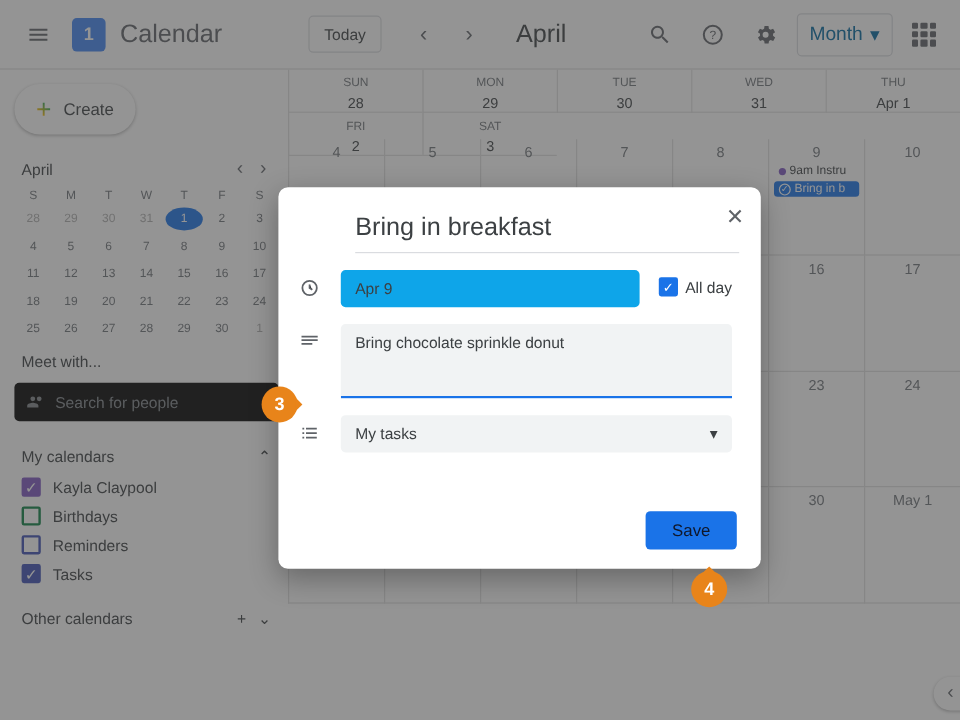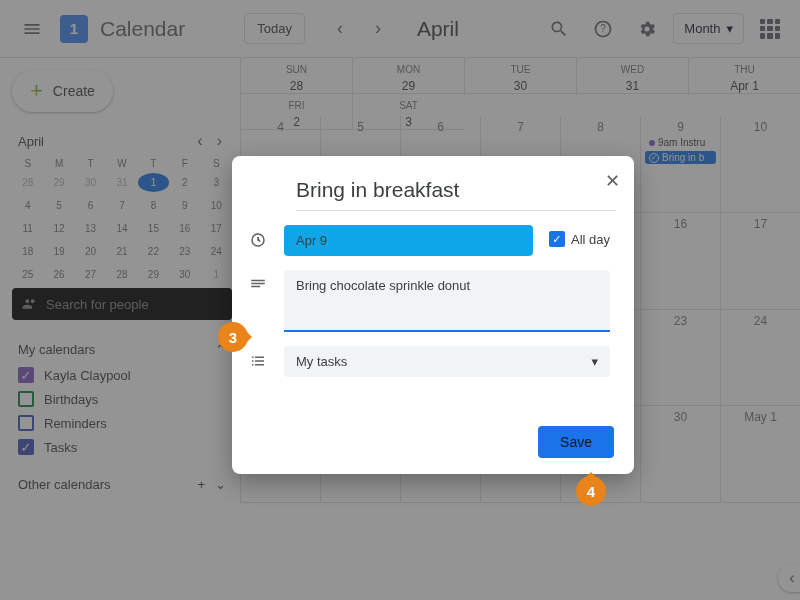--- a/index.html
+++ b/index.html
@@ -1,27 +1,27 @@
 <!DOCTYPE html>
 <html><head>
 <meta charset="utf-8">
 <style>
 * { box-sizing: border-box; margin: 0; padding: 0; font-family: Arial, sans-serif; }
 body { width: 800px; height: 600px; overflow: hidden; position: relative; background: #fff; }
 
 .topbar { height: 58px; display: flex; align-items: center; padding: 0 12px; border-bottom: 1px solid #e0e0e0; gap: 8px; }
 .menu-btn { width: 40px; height: 40px; display: flex; align-items: center; justify-content: center; border-radius: 50%; cursor: pointer; color: #5f6368; }
 .logo-box { width: 28px; height: 28px; background: #4285f4; border-radius: 4px; display: flex; align-items: center; justify-content: center; color: #fff; font-weight: bold; font-size: 15px; position: relative; }
-.app-title { font-size: 21px; color: #5f6368; margin-left: 4px; margin-right: 51px; }
+.app-title { font-size: 21px; color: #5f6368; margin-left: 4px; margin-right: 64px; }
 .today-btn { padding: 7px 12px; border: 1px solid #dadce0; border-radius: 4px; font-size: 13px; color: #3c4043; cursor: pointer; margin-right: 12px; }
 .nav-arrow { width: 30px; height: 30px; display: flex; align-items: center; justify-content: center; color: #5f6368; cursor: pointer; font-size: 18px; }
 .month-title { font-size: 21px; color: #3c4043; margin-left: 16px; }
 .topbar-right { margin-left: auto; display: flex; align-items: center; gap: 8px; }
 .icon-btn { width: 36px; height: 36px; display: flex; align-items: center; justify-content: center; color: #5f6368; cursor: pointer; }
-.view-switch { padding: 7px 10px; border: 1px solid #dadce0; border-radius: 4px; font-size: 13px; color: #0f172a; cursor: pointer; display: flex; align-items: center; gap: 6px; }
+.view-switch { padding: 7px 10px; border: 1px solid #dadce0; border-radius: 4px; font-size: 16px; color: #0369a1; cursor: pointer; display: flex; align-items: center; gap: 6px; }
 .apps-grid { width: 20px; height: 20px; display: grid; grid-template-columns: repeat(3,1fr); gap: 2px; }
 .apps-grid span { background: #5f6368; border-radius: 1px; }
 
 .main { display: flex; height: 542px; }
 .sidebar { width: 240px; padding: 12px 8px 12px 12px; }
 .create-btn { display: flex; align-items: center; gap: 10px; padding: 10px 18px; border: none; border-radius: 24px; background: #fff; box-shadow: 0 1px 3px rgba(0,0,0,0.3); font-size: 14px; color: #3c4043; cursor: pointer; margin-bottom: 18px; }
 .plus { font-size: 22px; font-weight: 300; background: linear-gradient(45deg,#ea4335 0%,#fbbc04 33%,#34a853 66%,#4285f4 100%); -webkit-background-clip: text; -webkit-text-fill-color: transparent; line-height: 1; }
 .mini-head { display: flex; align-items: center; justify-content: space-between; padding: 0 6px 6px; }
 .mini-month { font-size: 13px; color: #3c4043; }
 .mini-nav { display: flex; gap: 6px; color: #5f6368; }
@@ -177,20 +177,21 @@
         <div class="d">23</div>
         <div class="d">24</div>
         <div class="d">25</div>
         <div class="d">26</div>
         <div class="d">27</div>
         <div class="d">28</div>
         <div class="d">29</div>
         <div class="d">30</div>
         <div class="d out">1</div>
       </div>
+    <div class="section-head">Meet with...</div>
     <div class="search-ppl">
       <svg width="16" height="16" viewBox="0 0 24 24">
           <path fill="currentColor" d="M16 11a3 3 0 100-6 3 3 0 000 6zm-8 0a3 3 0 100-6 3 3 0 000 6zm0 2c-2.3 0-7 1.2-7 3.5V19h14v-2.5c0-2.3-4.7-3.5-7-3.5z"></path>
         </svg>
       <span>Search for people</span>
     </div>
     <div class="section-head">
       <span>My calendars</span>
       <span>⌃</span>
     </div>

